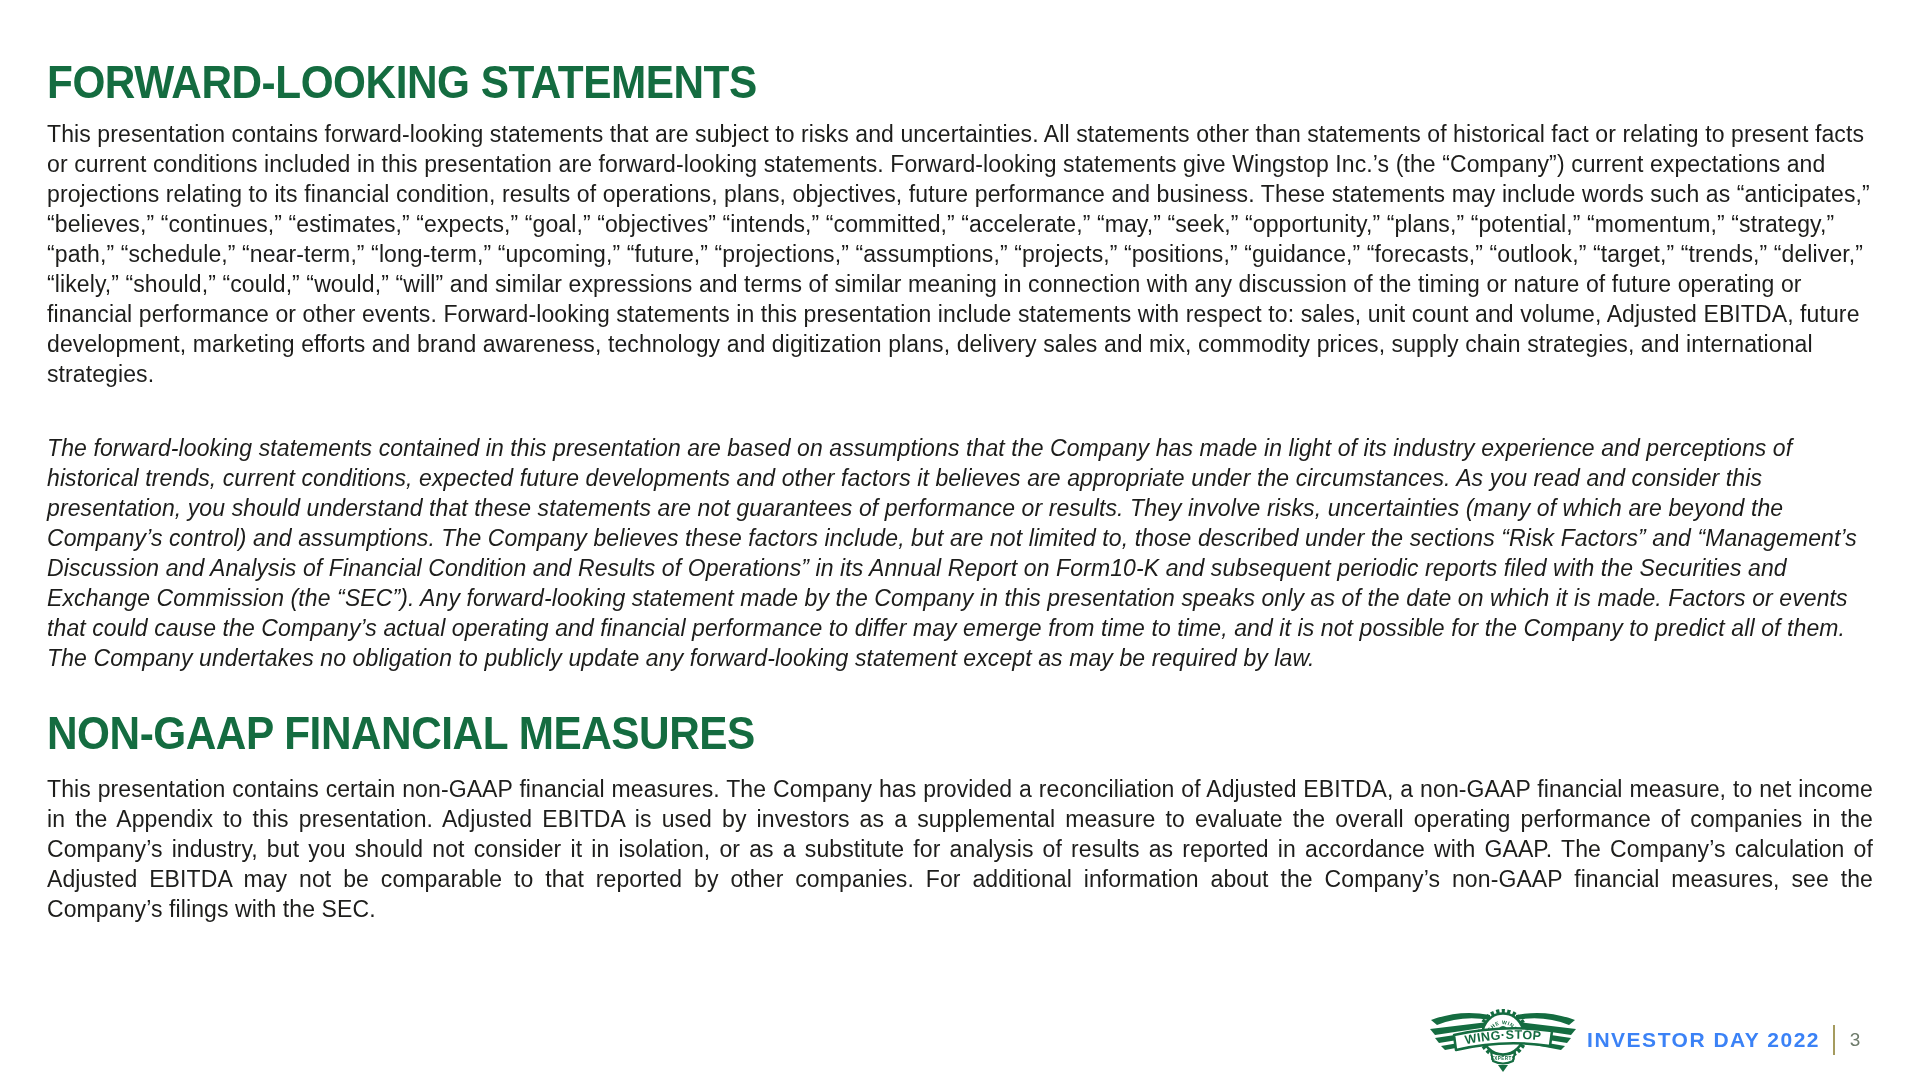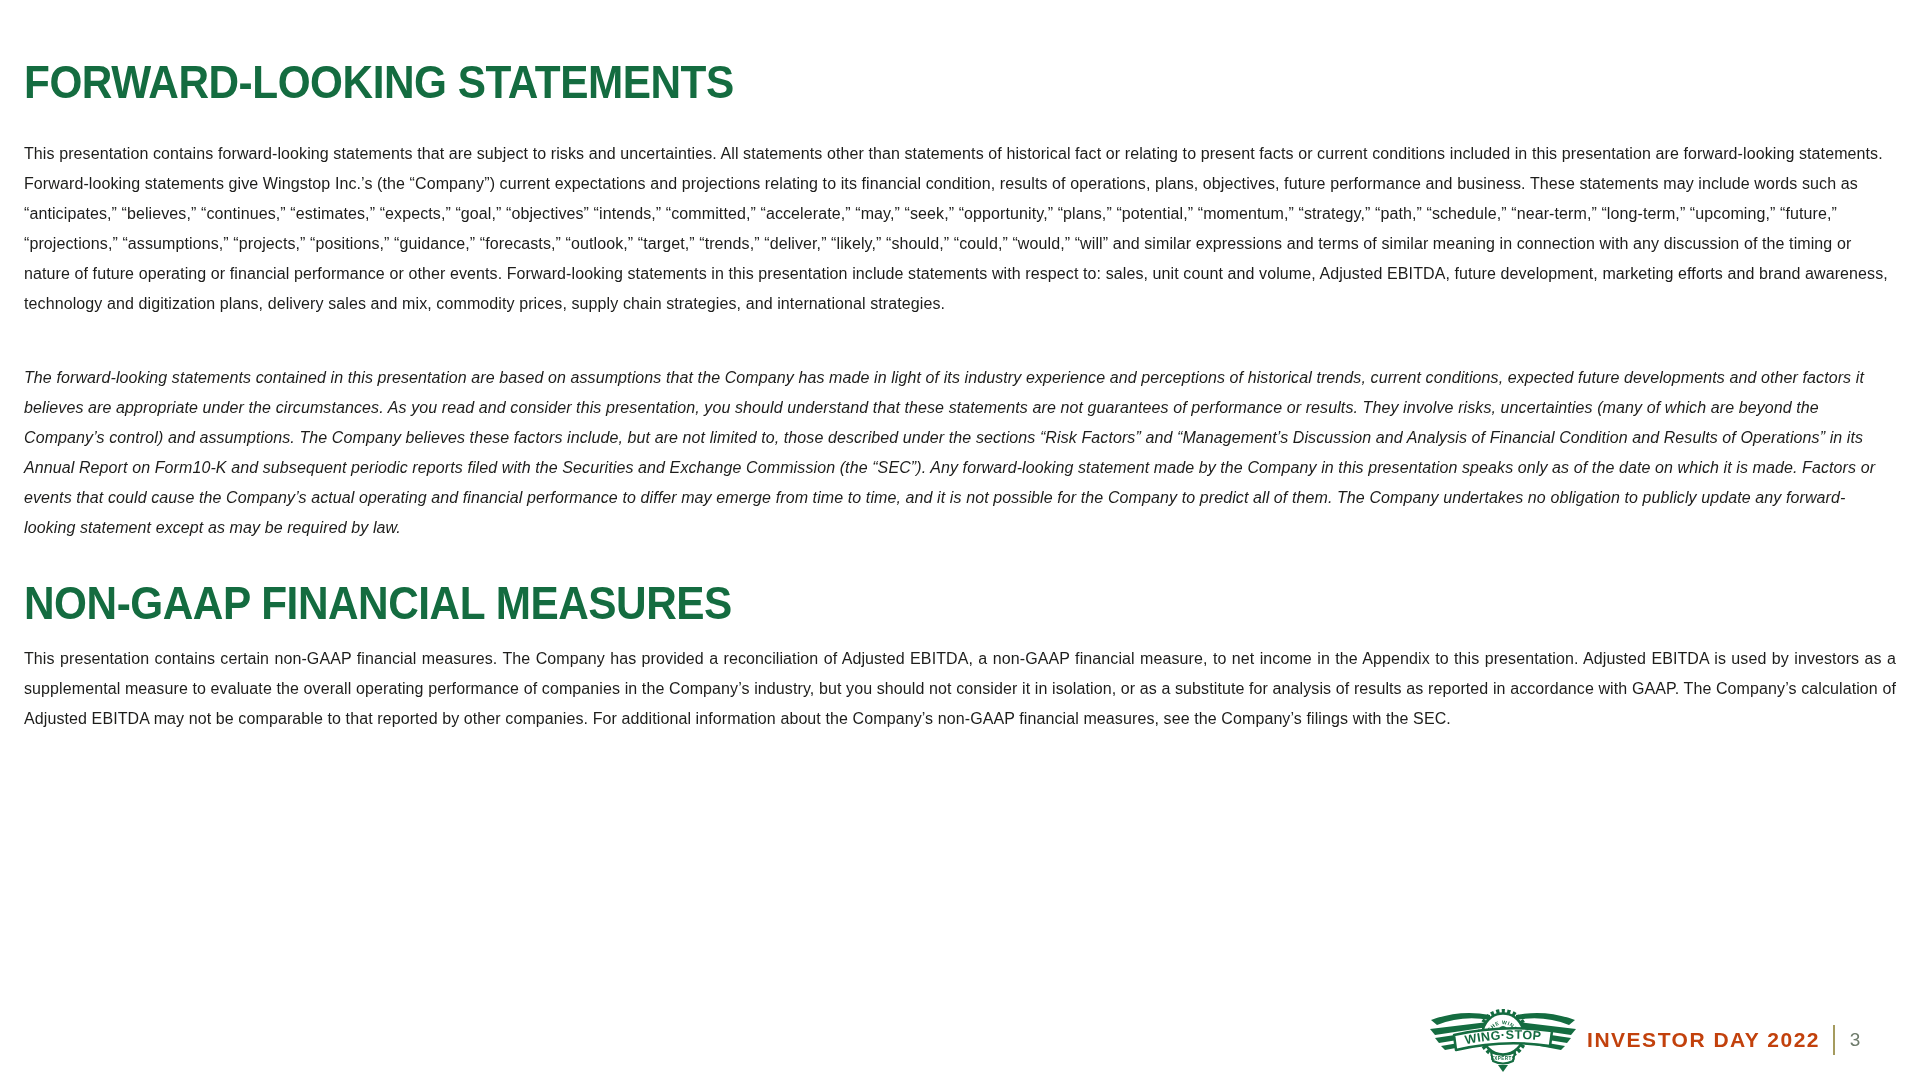--- a/index.html
+++ b/index.html
@@ -9,39 +9,39 @@
   }
   .slide {
     position: relative;
     width: 1920px;
     height: 1080px;
     background: #ffffff;
     overflow: hidden;
     font-family: "Liberation Sans", sans-serif;
     color: #1d1d1b;
     box-sizing: border-box;
-    padding: 0 24px;
+    padding: 0 47px;
   }
   .heading {
     color: #146C40;
     font-size: 47px;
     font-weight: bold;
     line-height: 1;
     letter-spacing: -0.5px;
     margin: 0;
     transform: scaleX(0.9);
     transform-origin: left center;
     white-space: nowrap;
   }
   .heading.first { margin-top: 58px; }
   .heading.second { margin-top: 36px; }
   .body-text {
-    font-size: 16px;
+    font-size: 23px;
     line-height: 30px;
-    margin: 34px 0 0 0;
+    margin: 14px 0 0 0;
     color: #1d1d1b;
     letter-spacing: 0.1px;
   }
   .body-text.follow { margin-top: 44px; font-style: italic; }
   .body-text.justified {
     margin-top: 18px;
     text-align: justify;
   }
   .footer {
     position: absolute;
@@ -50,21 +50,21 @@
     display: flex;
     align-items: center;
     gap: 13px;
   }
   .footer .logo-svg {
     display: block;
     margin-right: -4px;
     margin-bottom: 2px;
   }
   .event-title {
-    color: #c2410c;
+    color: #3b82f6;
     font-size: 21px;
     font-weight: bold;
     letter-spacing: 1.5px;
     white-space: nowrap;
   }
   .footer-divider {
     width: 2px;
     height: 30px;
     background: #A59B5E;
   }

